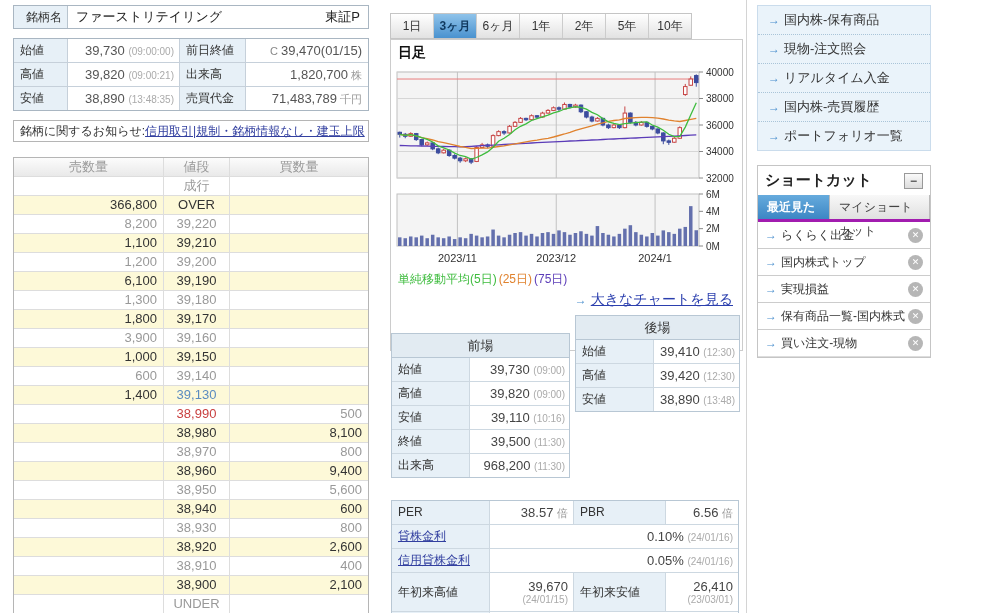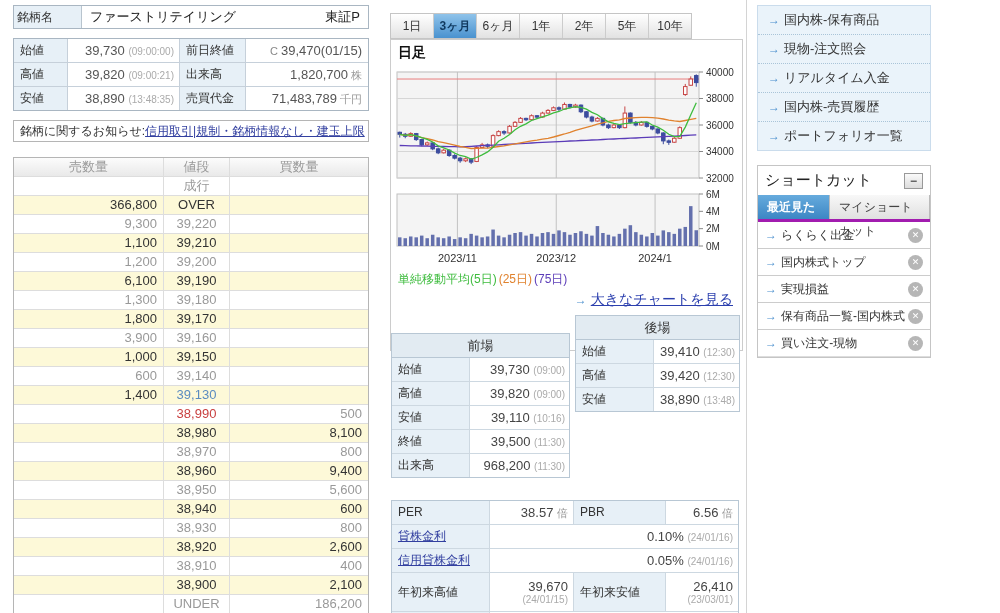--- a/index.html
+++ b/index.html
@@ -2,21 +2,21 @@
 <html><head>
 <meta charset="utf-8">
 <style>
   html,body{margin:0;padding:0;background:#fff}
   #page{position:relative;width:1000px;height:613px;background:#fff;overflow:hidden;
         font-family:"Liberation Sans","DejaVu Sans",sans-serif;font-size:13px;color:#333}
   .vdiv{position:absolute;left:746px;top:0;width:1px;height:613px;background:#d4d4d4}
 
   
   .name-table{position:absolute;left:13px;top:5px;width:356px;height:24px;border:1px solid #a9b6c2;display:flex;box-sizing:border-box}
-  .name-label{width:68px;background:#e7f0f7;border-right:1px solid #b8c4ce;display:flex;align-items:center;padding-left:3px;font-size:12px;box-sizing:border-box}
+  .name-label{width:54px;background:#e7f0f7;border-right:1px solid #b8c4ce;display:flex;align-items:center;padding-left:12px;font-size:12px;box-sizing:border-box}
   .name-value{flex:1;display:flex;align-items:center;justify-content:space-between;padding:0 8px;font-size:13px;color:#222}
   .info-table{position:absolute;left:13px;top:38px;width:356px;border:1px solid #a9b6c2;box-sizing:border-box}
   .info-row{display:flex;height:23px;line-height:23px;border-bottom:1px solid #c6d0da}
   .info-row:last-child{border-bottom:none}
   .info-c{box-sizing:border-box;border-right:1px solid #c6d0da;overflow:hidden;white-space:nowrap}
   .lbl{background:#e7f0f7;padding-left:6px;font-size:12px;color:#333}
   .i-l1{width:54px}.i-v1{width:112px;text-align:right;padding-right:5px;color:#555}
   .i-l2{width:66px}.i-v2{flex:1;text-align:right;padding-right:6px;color:#555;border-right:none}
   .tm{font-size:10px;color:#aaa}
   .unit{font-size:11px;color:#999}
@@ -78,21 +78,21 @@
   .v2l .d2{font-size:10px;color:#aaa}
   .f-partial{height:6px;border-bottom:none;display:flex}
   .f-partial .f-l1{height:6px}
 
   
   .qmenu{position:absolute;left:757px;top:5px;width:174px;background:#eaf3fa;border:1px solid #cadcec;box-sizing:border-box}
   .qitem{height:28px;display:flex;align-items:center;padding-left:10px;border-bottom:1px dotted #a9c4d8;font-size:13px;color:#333;cursor:pointer}
   .qitem:last-child{border-bottom:none}
   .shortcut{position:absolute;left:757px;top:165px;width:174px;border:1px solid #c5c5c5;background:#fff;box-sizing:border-box}
   .sc-head{height:29px;display:flex;align-items:center;justify-content:space-between;padding:0 7px}
-  .sc-title{font-weight:normal;font-size:15px;color:#222}
+  .sc-title{font-weight:bold;font-size:15px;color:#222}
   .sc-min{width:19px;height:16px;border:1px solid #999;background:linear-gradient(#fafafa,#dcdcdc);text-align:center;line-height:14px;font-weight:bold;color:#555;font-size:12px;cursor:pointer;box-sizing:border-box}
   .sc-tabs{display:flex;border-bottom:3px solid #a21caf}
   .sc-tab{height:24px;line-height:24px;padding:0 9px;font-size:12px;background:linear-gradient(#f8f8f8,#e0e0e0);border-right:1px solid #bbb;color:#444;cursor:pointer}
   .sc-tab.active{background:linear-gradient(#66abdd,#3c86c4);color:#fff;font-weight:bold}
   .sc-item{height:26px;display:flex;align-items:center;padding:0 7px;border-bottom:1px solid #ccc;font-size:12px;color:#333;cursor:pointer}
   .sc-item:last-child{border-bottom:1px solid #ddd}
   .sc-x{margin-left:auto;width:15px;height:15px;border-radius:50%;background:#b6b6b6;color:#fff;font-size:9px;line-height:15px;text-align:center;cursor:pointer;flex-shrink:0}
 </style>
 </head>
 <body>
@@ -144,21 +144,21 @@
         <div class="ob-c ob-sell"></div>
         <div class="ob-c ob-price">成行</div>
         <div class="ob-c ob-buy"></div>
       </div>
       <div class="ob-row hl">
         <div class="ob-c ob-sell">366,800</div>
         <div class="ob-c ob-price">OVER</div>
         <div class="ob-c ob-buy"></div>
       </div>
       <div class="ob-row">
-        <div class="ob-c ob-sell">9,300</div>
+        <div class="ob-c ob-sell">8,200</div>
         <div class="ob-c ob-price">39,220</div>
         <div class="ob-c ob-buy"></div>
       </div>
       <div class="ob-row hl">
         <div class="ob-c ob-sell">1,100</div>
         <div class="ob-c ob-price">39,210</div>
         <div class="ob-c ob-buy"></div>
       </div>
       <div class="ob-row">
         <div class="ob-c ob-sell">1,200</div>
@@ -246,21 +246,20 @@
         <div class="ob-c ob-buy">400</div>
       </div>
       <div class="ob-row hl">
         <div class="ob-c ob-sell"></div>
         <div class="ob-c ob-price">38,900</div>
         <div class="ob-c ob-buy">2,100</div>
       </div>
       <div class="ob-row">
         <div class="ob-c ob-sell"></div>
         <div class="ob-c ob-price">UNDER</div>
-        <div class="ob-c ob-buy">186,200</div>
       </div>
     </div>
 
   <div class="ctabs" id="chart-tabs">
       <div class="ctab">1日</div>
       <div class="ctab active">3ヶ月</div>
       <div class="ctab">6ヶ月</div>
       <div class="ctab">1年</div>
       <div class="ctab">2年</div>
       <div class="ctab">5年</div>

